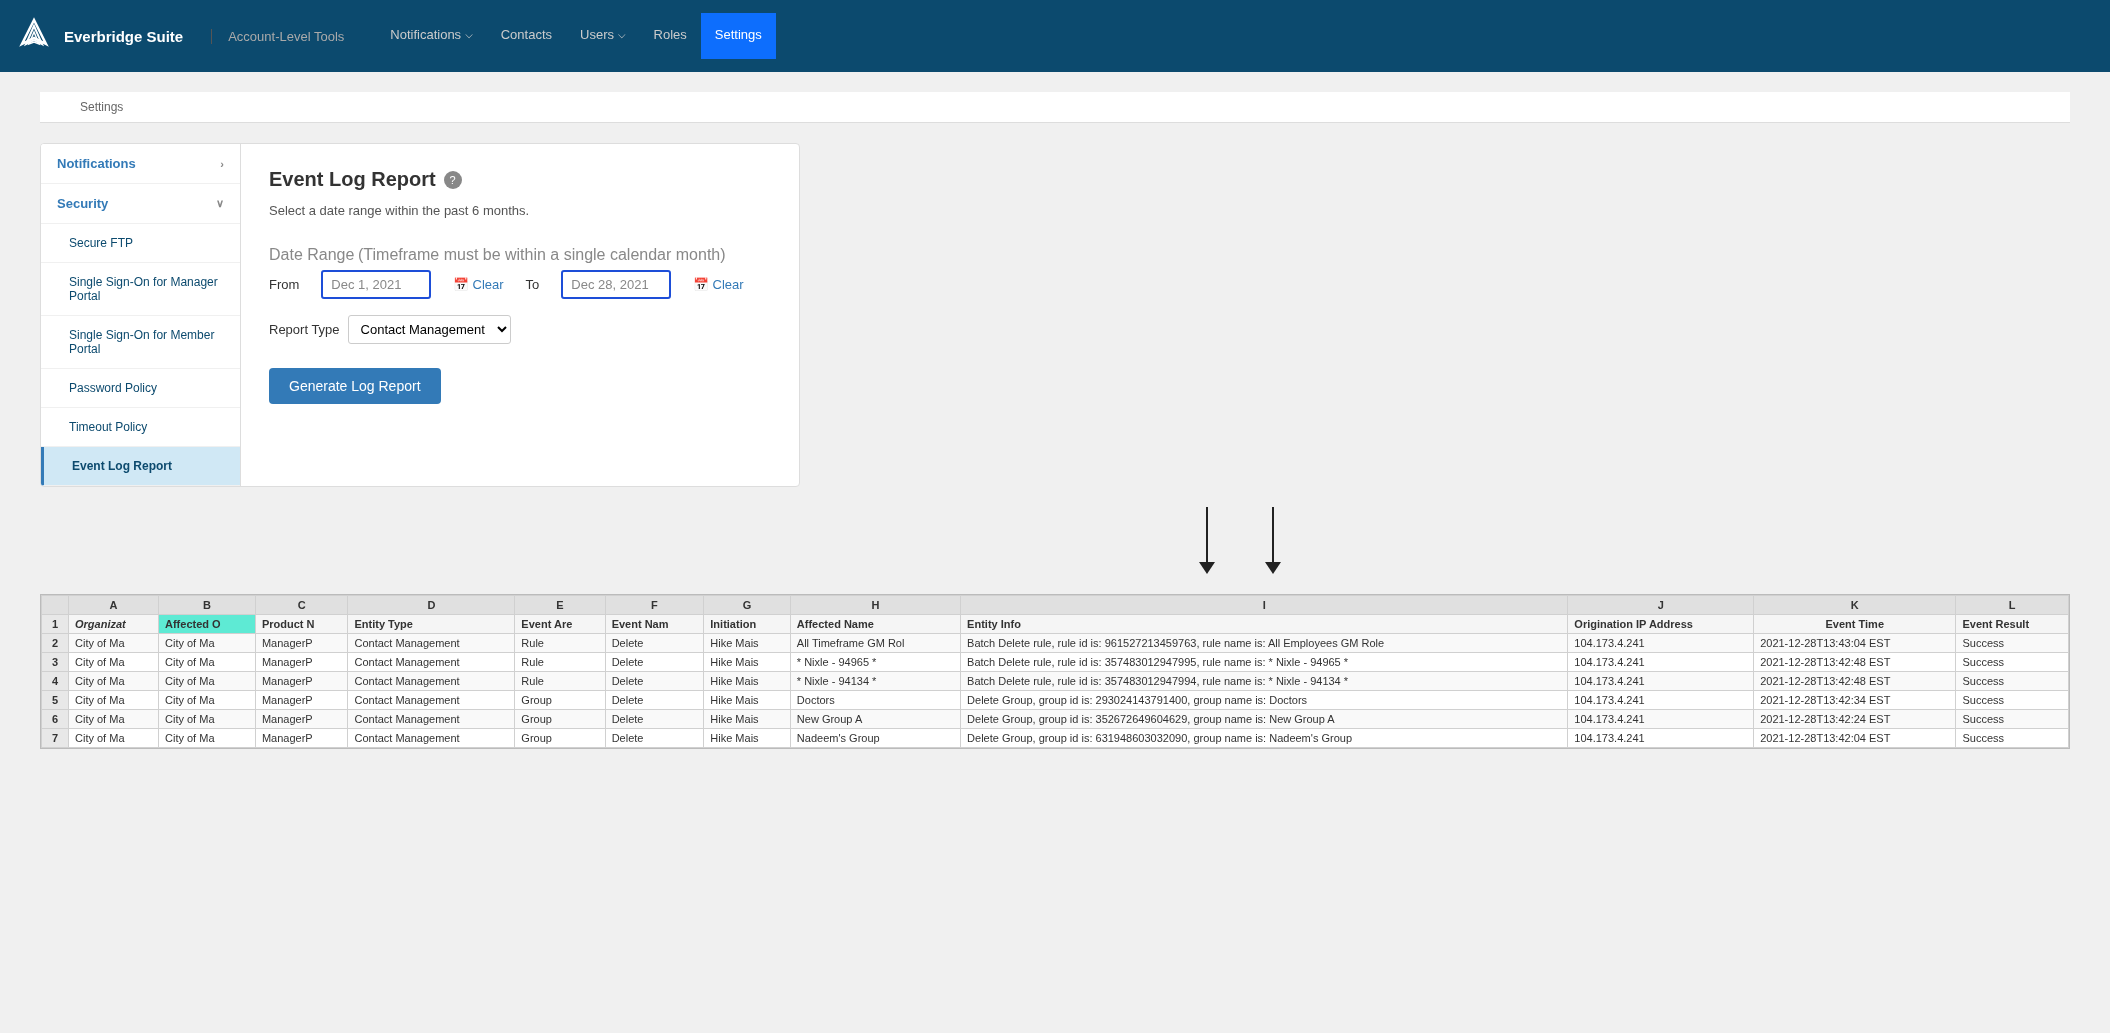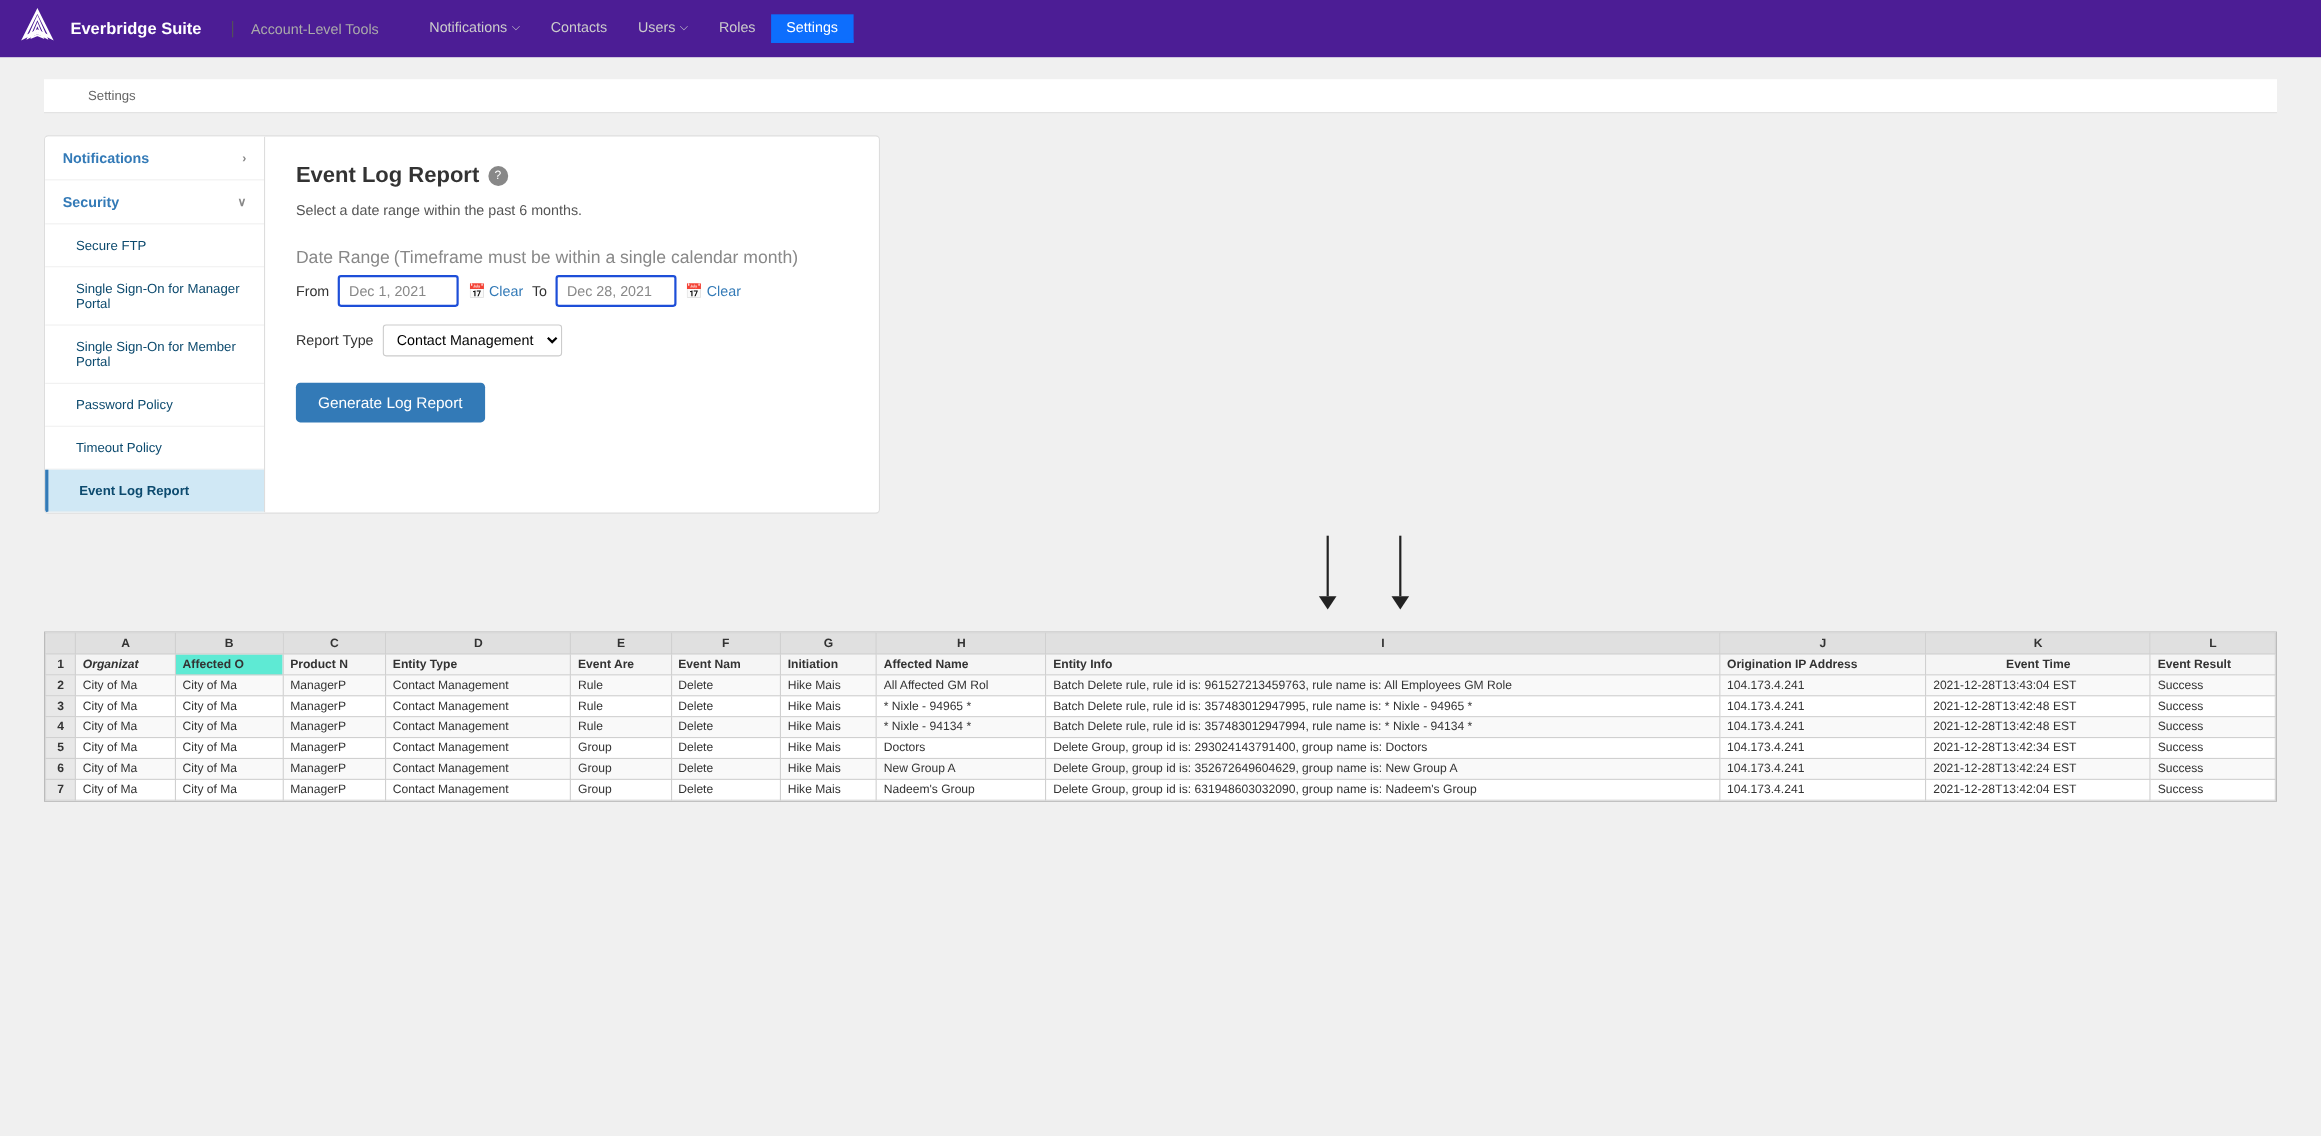--- a/index.html
+++ b/index.html
@@ -1,24 +1,24 @@
 <!DOCTYPE html>
 <html><head>
   <meta charset="utf-8">
   <style>
     * { box-sizing: border-box; margin: 0; padding: 0; }
     body { font-family: Arial, sans-serif; font-size: 13px; background: #f0f0f0; color: #333; }
 
     
     .top-nav {
-      background: #4c1d95;
+      background: #0c4a6e;
       display: flex;
       align-items: center;
       padding: 13px 16px;
-      height: 52px;
+      height: 72px;
     }
     .logo-area {
       display: flex;
       align-items: center;
       gap: 12px;
       margin-right: 24px;
     }
     .logo-icon {
       color: white;
       font-size: 22px;
@@ -162,21 +162,21 @@
       margin-bottom: 6px;
     }
     .form-label span {
       color: #888;
       font-weight: normal;
       font-size: 16px;
     }
     .date-range-row {
       display: flex;
       align-items: center;
-      gap: 8px;
+      gap: 22px;
       flex-wrap: wrap;
     }
     .date-label { font-size: 13px; color: #333; }
     .date-input {
       border: 2px solid #1d4ed8;
       border-radius: 3px;
       padding: 5px 8px;
       font-size: 13px;
       width: 110px;
       color: #888;
@@ -422,21 +422,21 @@
           </tr>
           <tr>
             <td>2</td>
             <td>City of Ma</td>
             <td>City of Ma</td>
             <td>ManagerP</td>
             <td>Contact Management</td>
             <td>Rule</td>
             <td>Delete</td>
             <td>Hike Mais</td>
-            <td>All Affected GM Rol</td>
+            <td>All Timeframe GM Rol</td>
             <td>Batch Delete rule, rule id is: 961527213459763, rule name is: All Employees GM Role</td>
             <td>104.173.4.241</td>
             <td>2021-12-28T13:43:04 EST</td>
             <td>Success</td>
           </tr>
           <tr>
             <td>3</td>
             <td>City of Ma</td>
             <td>City of Ma</td>
             <td>ManagerP</td>

